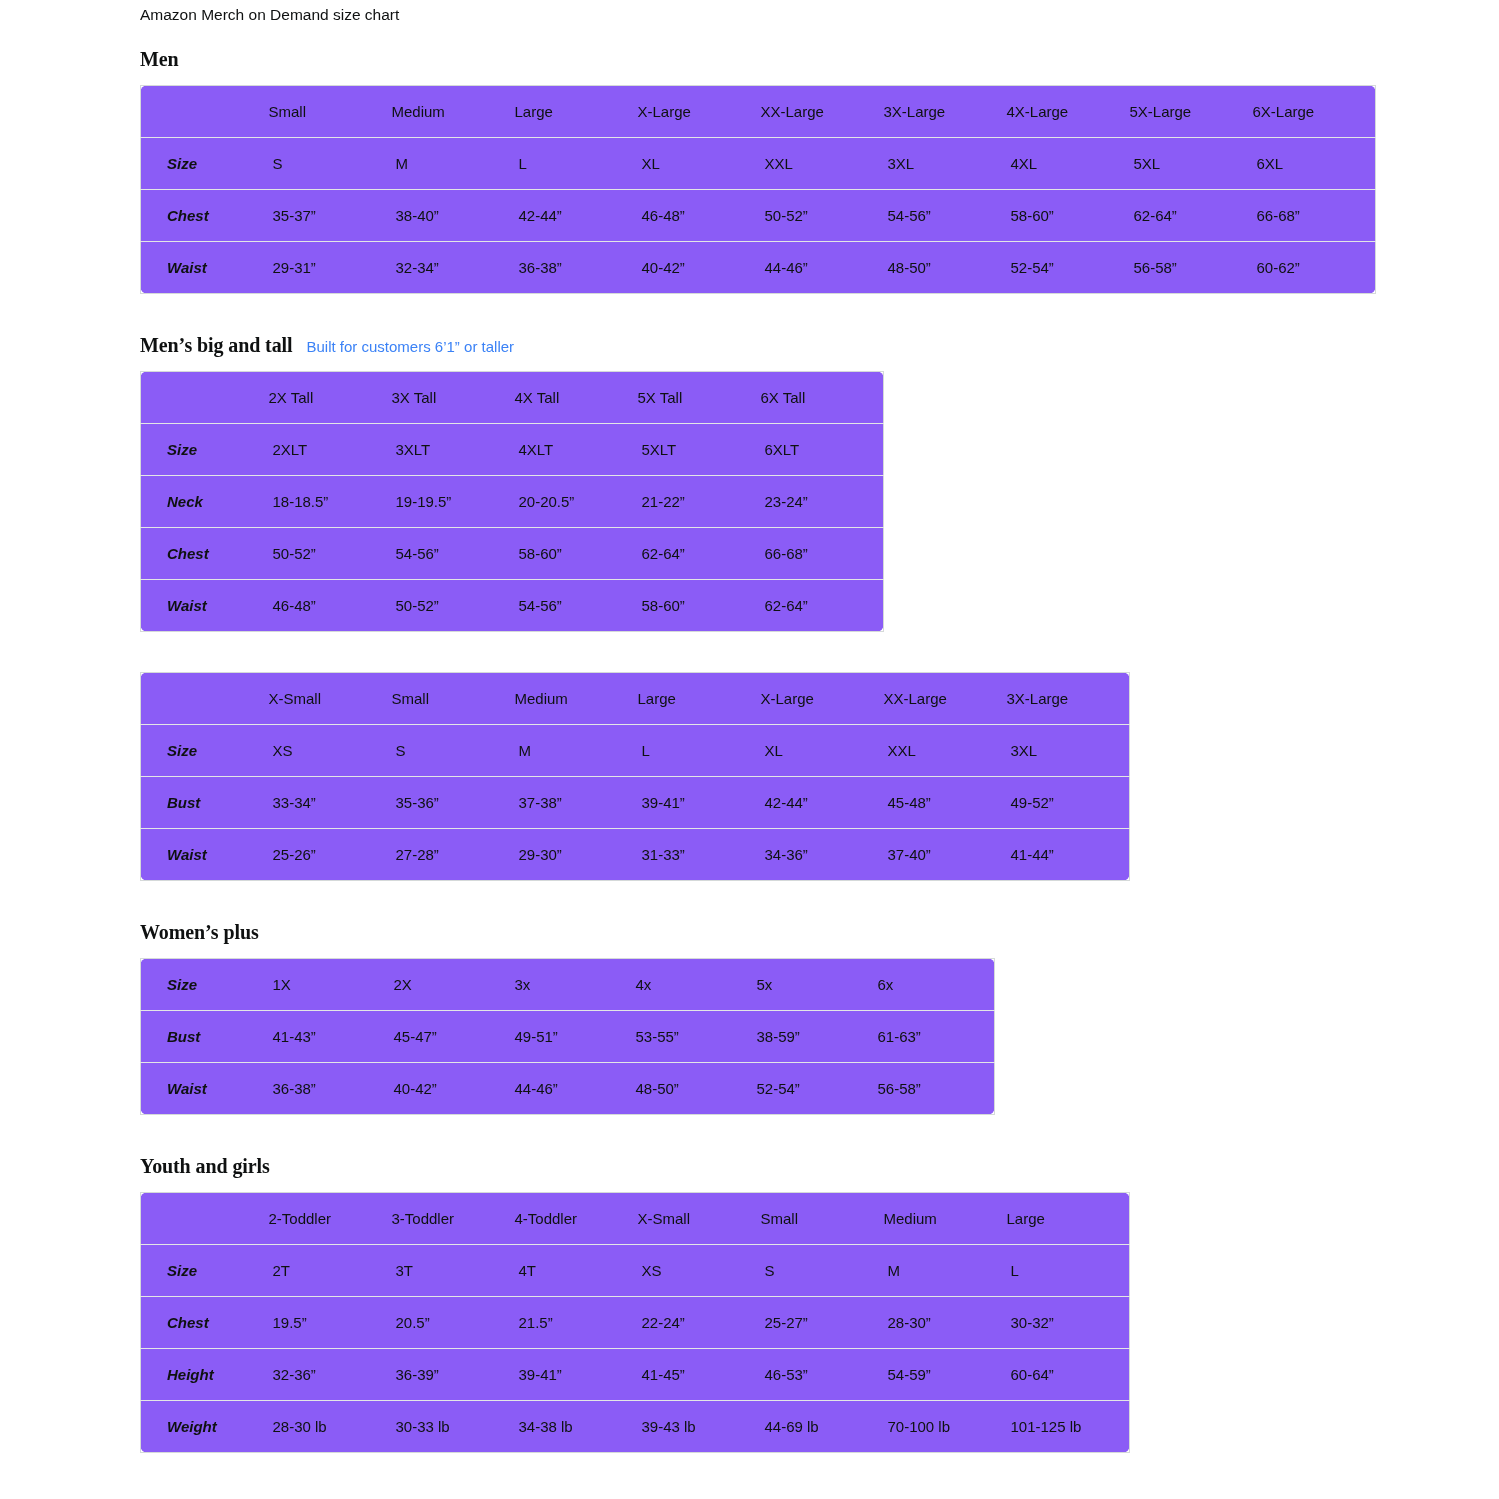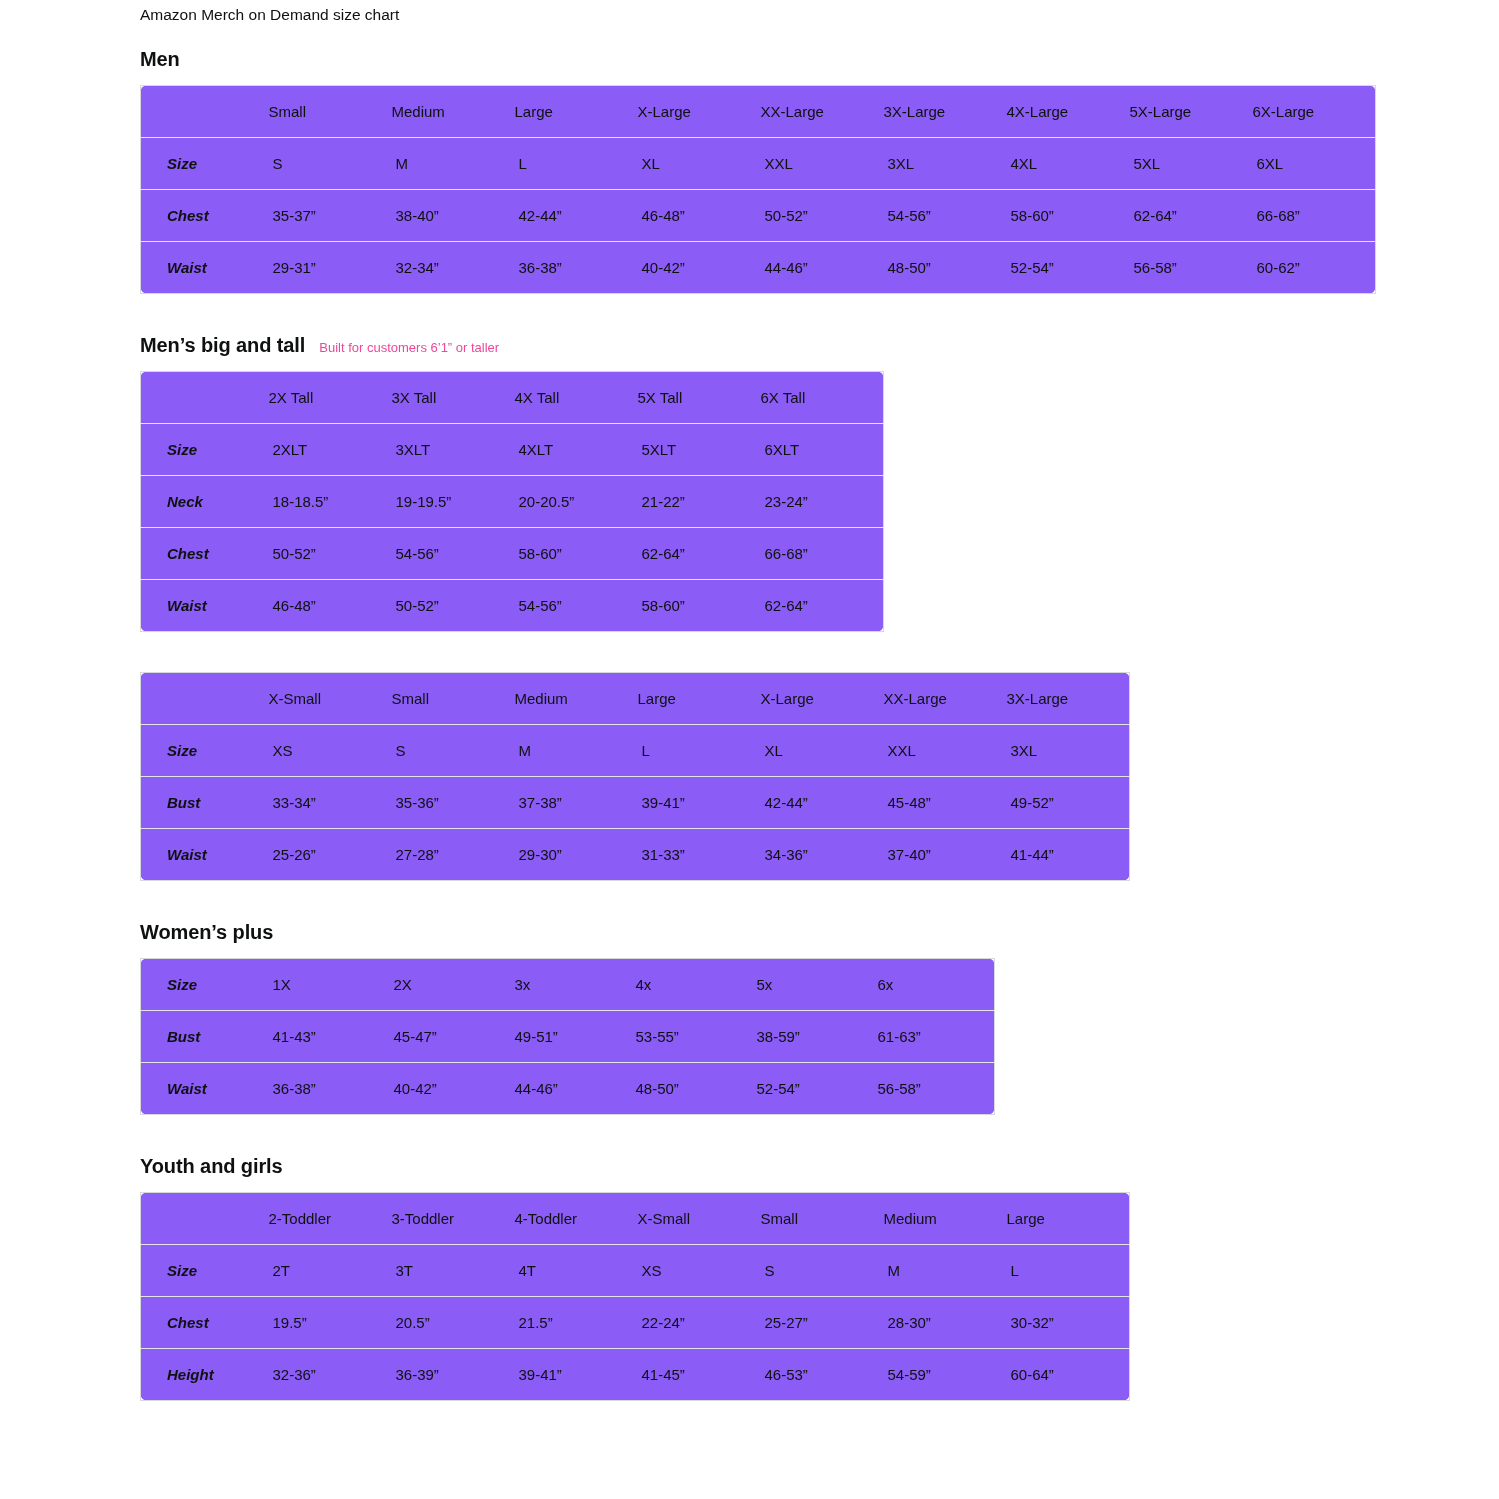--- a/index.html
+++ b/index.html
@@ -30,25 +30,26 @@
     display: flex;
     align-items: baseline;
     gap: 14px;
     margin: 0 0 14px 0;
   }
   .section-title {
     font-size: 20px;
     font-weight: bold;
     color: #0f1111;
     letter-spacing: -0.1px;
+    font-family: Liberation Serif, serif;
   }
   .section-note {
-    font-size: 13px;
+    font-size: 15px;
     font-weight: 400;
-    color: #ec4899;
+    color: #3b82f6;
   }
   table.size-table {
     border-collapse: collapse;
     border: 1px solid #d5d9d9;
     border-radius: 8px;
     background: #8b5cf6;
     margin-bottom: 40px;
     table-layout: fixed;
   }
   table.size-table td, table.size-table th {
@@ -320,16 +321,26 @@
     <tr>
       <th class="rowhead">Height</th>
       <td class="cell">32-36”</td>
       <td class="cell">36-39”</td>
       <td class="cell">39-41”</td>
       <td class="cell">41-45”</td>
       <td class="cell">46-53”</td>
       <td class="cell">54-59”</td>
       <td class="cell">60-64”</td>
     </tr>
+    <tr>
+      <th class="rowhead">Weight</th>
+      <td class="cell">28-30 lb</td>
+      <td class="cell">30-33 lb</td>
+      <td class="cell">34-38 lb</td>
+      <td class="cell">39-43 lb</td>
+      <td class="cell">44-69 lb</td>
+      <td class="cell">70-100 lb</td>
+      <td class="cell">101-125 lb</td>
+    </tr>
   </tbody>
     </table>
 
 </div>
 
 </body></html>

